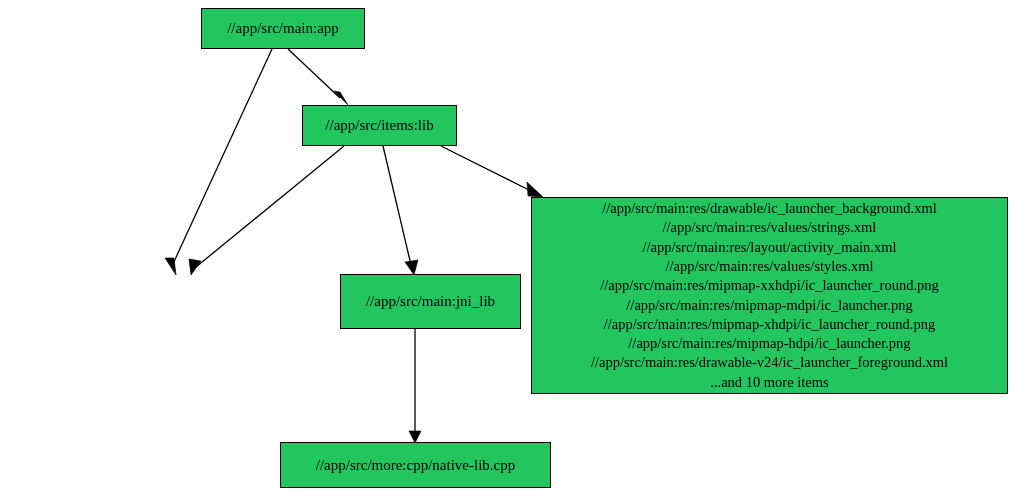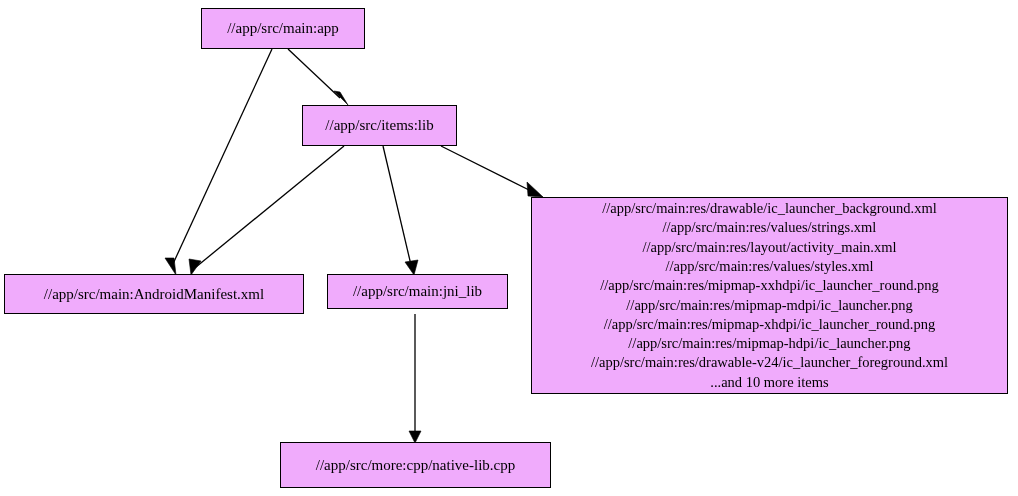--- a/index.html
+++ b/index.html
@@ -12,21 +12,21 @@
     width: 1018px;
     height: 496px;
     background: #ffffff;
     overflow: hidden;
     font-family: "Liberation Serif", "DejaVu Serif", serif;
   }
   .node {
     position: absolute;
     box-sizing: border-box;
     border: 1px solid #000000;
-    background: #f0abfc;
+    background: #22c55e;
     display: flex;
     align-items: center;
     justify-content: center;
     color: #000000;
     z-index: 2;
   }
   .node-label {
     font-size: 15px;
     line-height: 19px;
     text-align: center;
@@ -96,25 +96,22 @@
   </svg>
 
   <div class="node" style="left:201px; top:8px; width:164px; height:41px;">
     <span class="node-label">//app/src/main:app</span>
   </div>
 
   <div class="node" style="left:302px; top:105px; width:155px; height:41px;">
     <span class="node-label">//app/src/items:lib</span>
   </div>
 
-  <div class="node" style="left:4px; top:274px; width:300px; height:40px;">
-    <span class="node-label">//app/src/main:AndroidManifest.xml</span>
-  </div>
 
-  <div class="node" style="left:327px; top:274px; width:181px; height:35px;font-family:Liberation Serif, serif;">
+  <div class="node" style="left:340px; top:274px; width:181px; height:55px;font-family:Liberation Serif, serif;">
     <span class="node-label">//app/src/main:jni_lib</span>
   </div>
 
   <div class="node" style="left:280px; top:442px; width:271px; height:46px;">
     <span class="node-label">//app/src/more:cpp/native-lib.cpp</span>
   </div>
 
   <div class="node node-multiline" style="left:531px; top:197px; width:477px; height:197px;">
     <span class="node-label">//app/src/main:res/drawable/ic_launcher_background.xml
 //app/src/main:res/values/strings.xml

